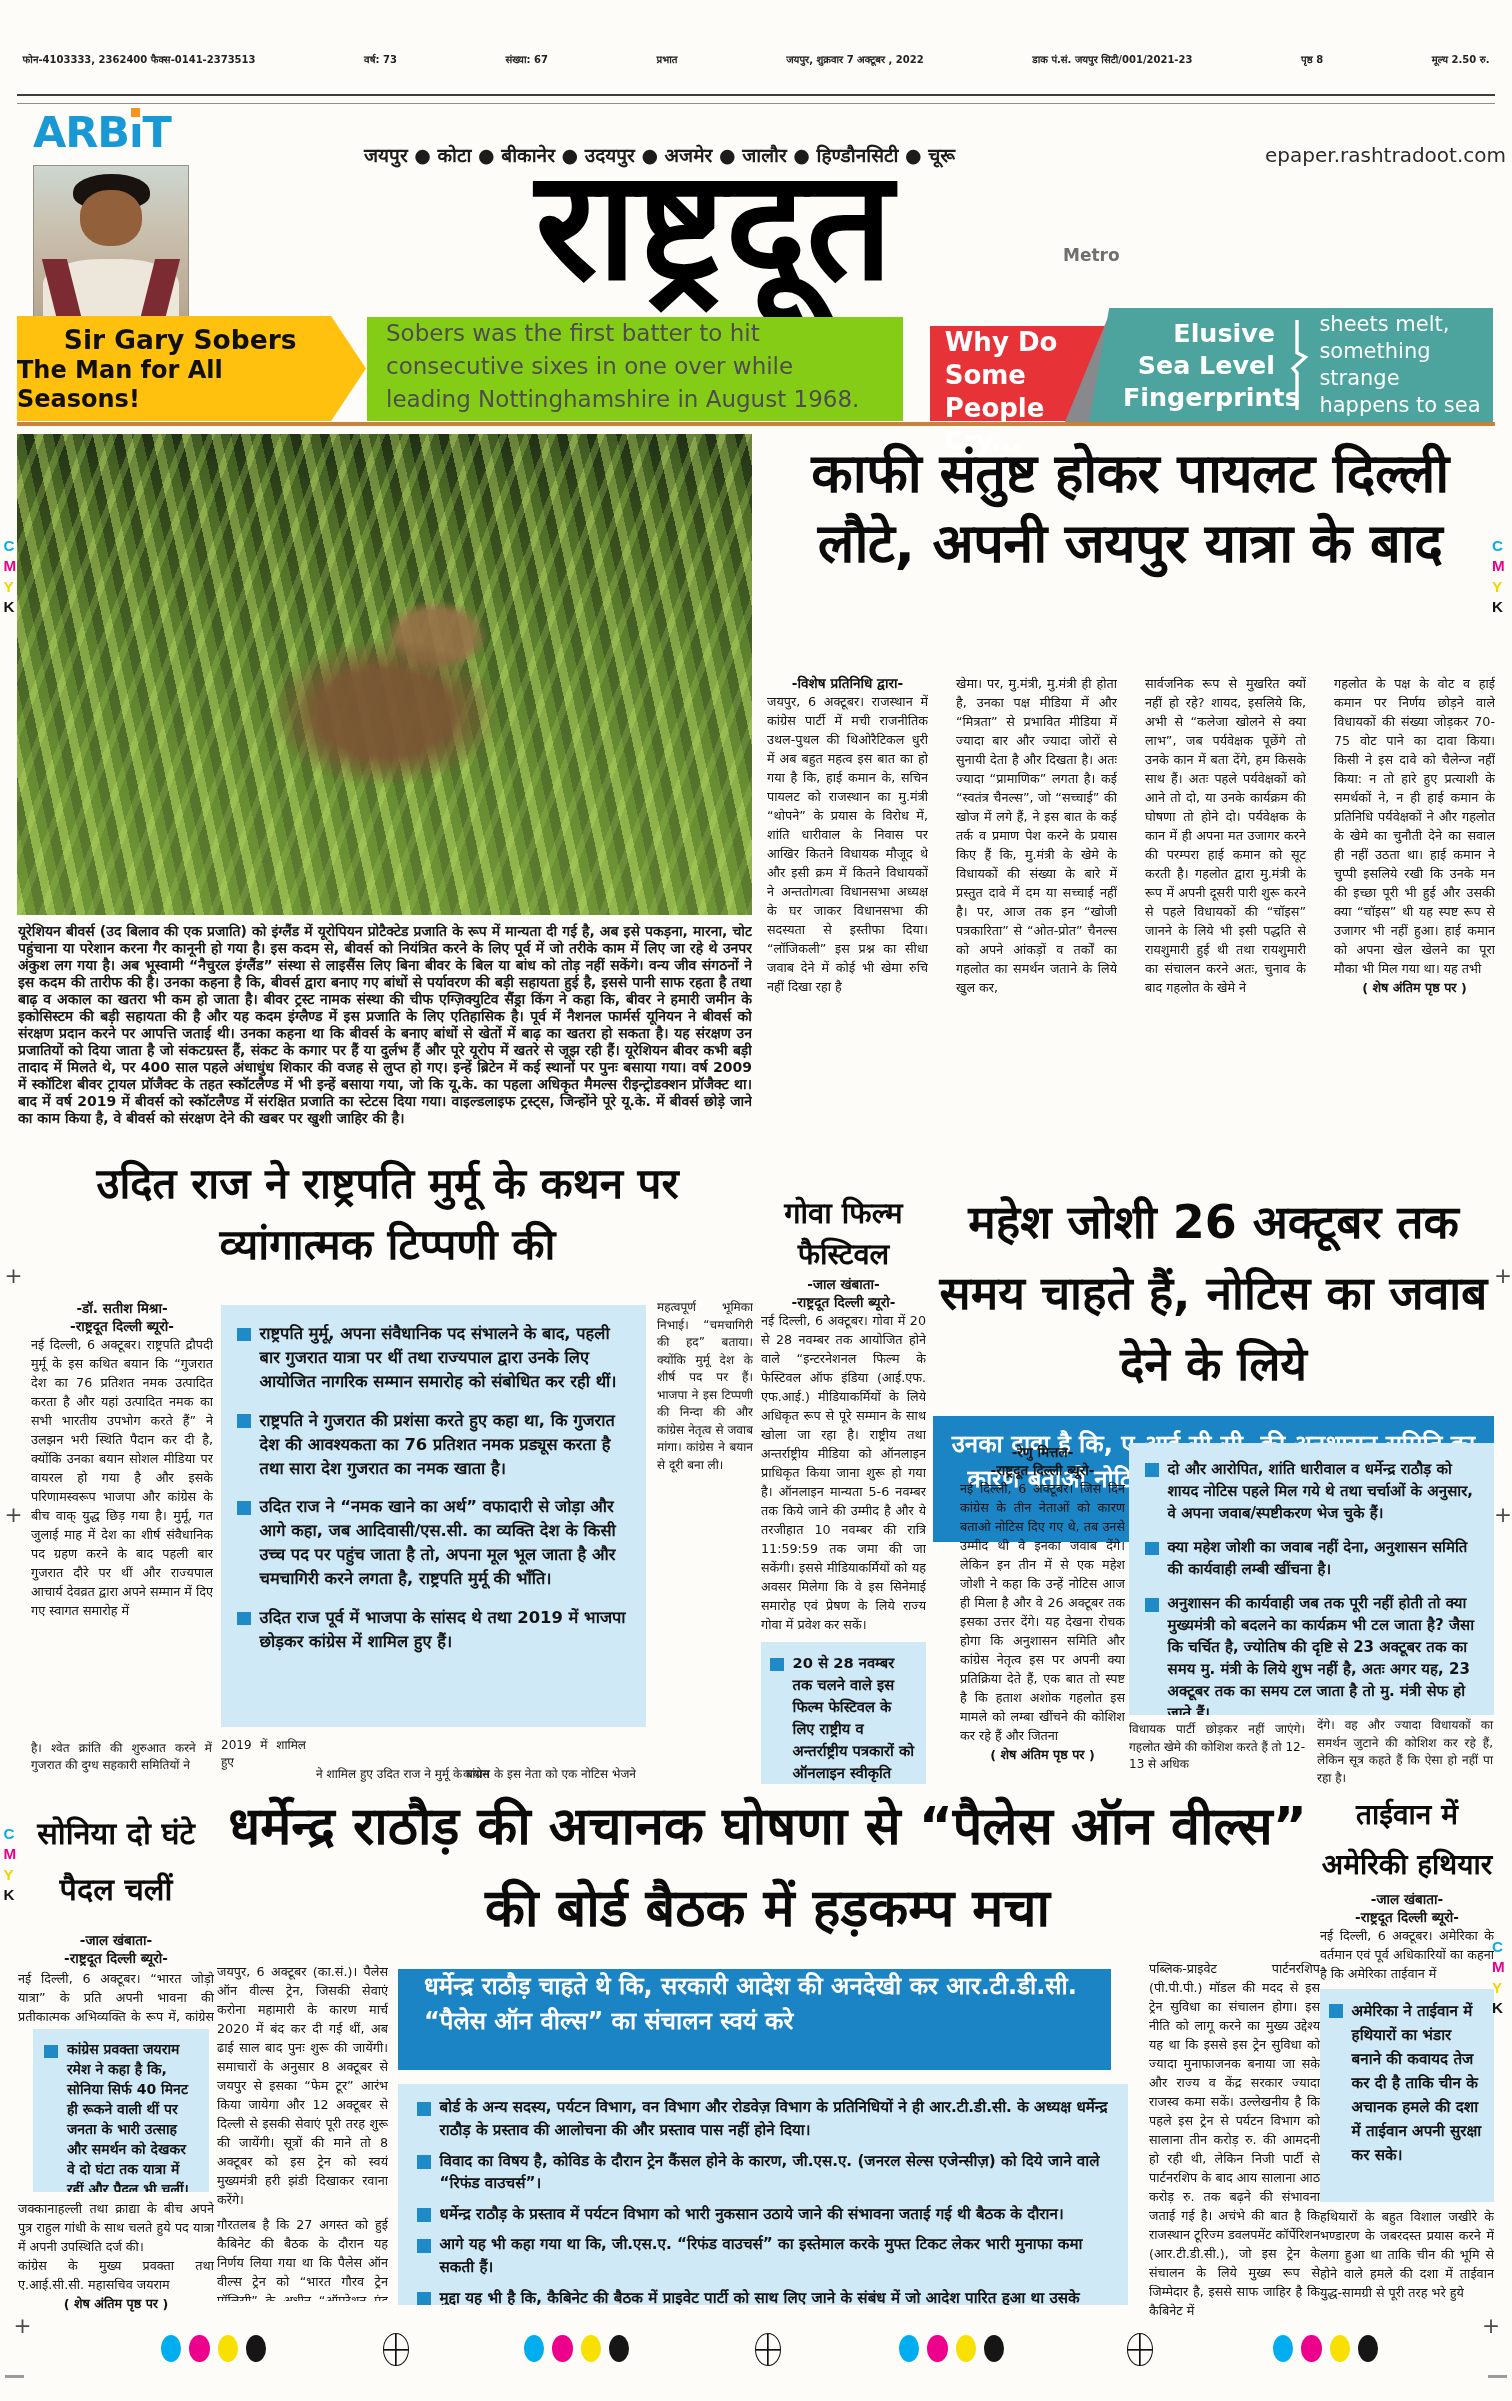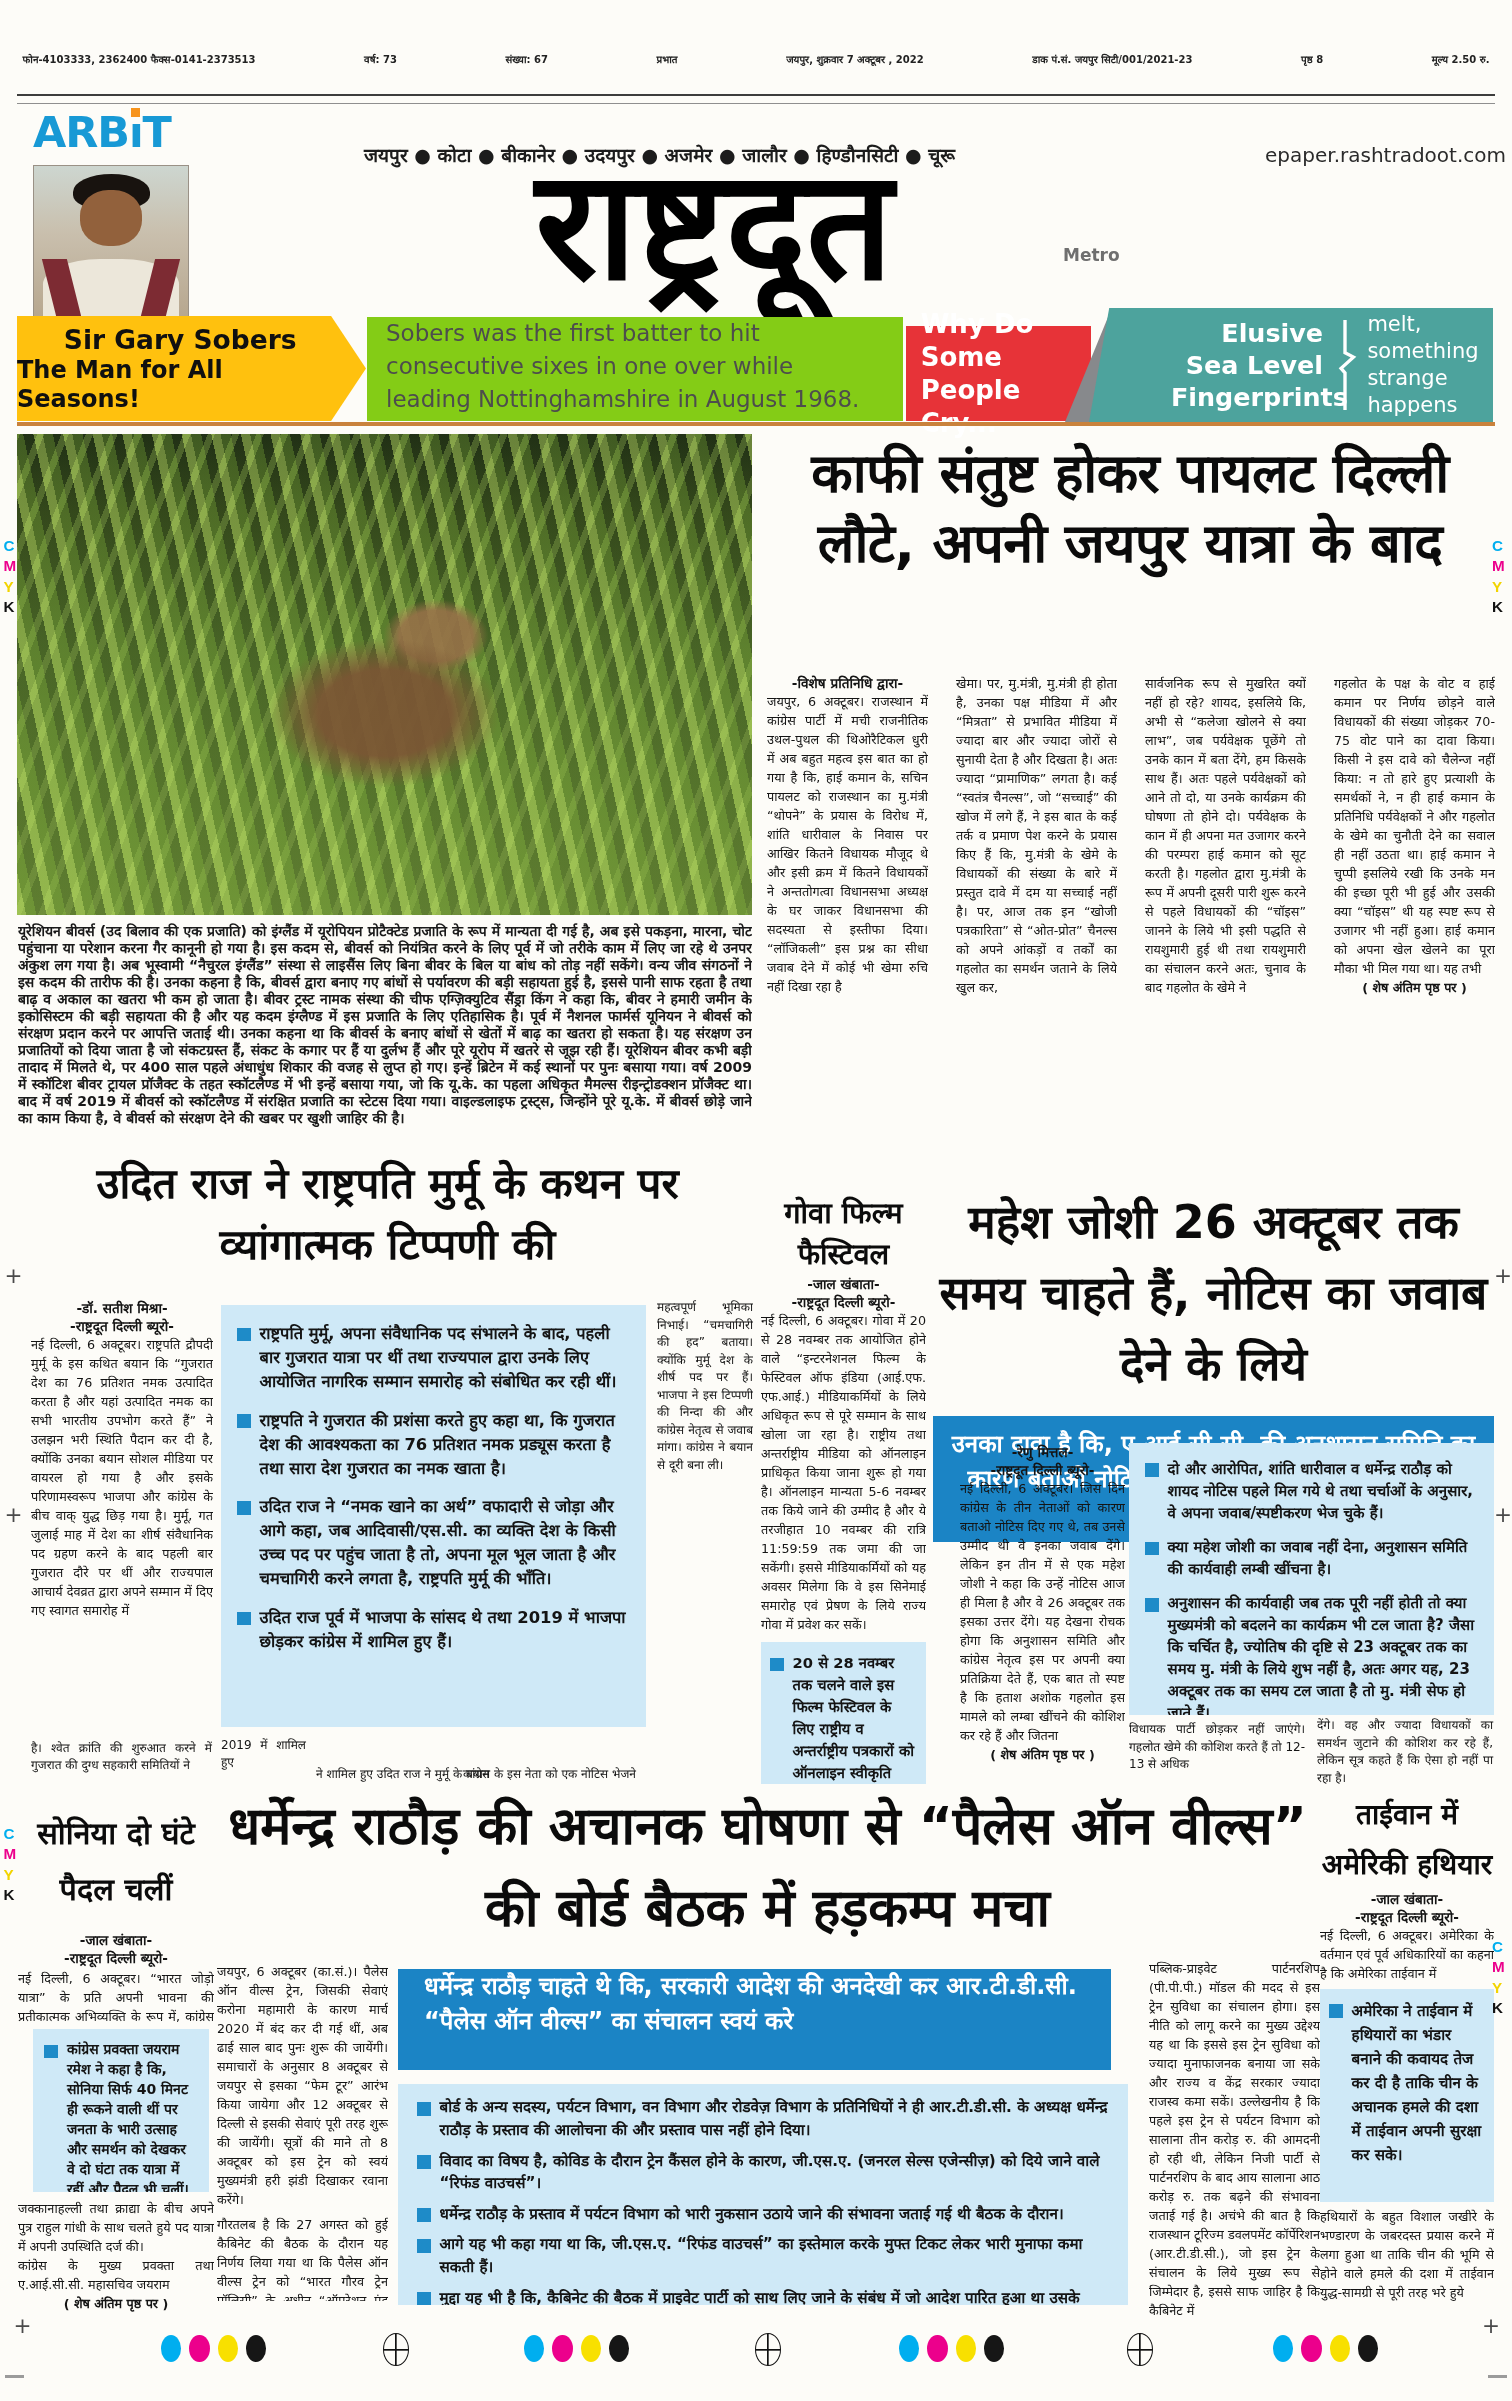--- a/index.html
+++ b/index.html
@@ -40,27 +40,27 @@
 
   .banner{left:17px;top:316px;width:349px;height:105px;background:#ffc10e;
           clip-path:polygon(0 0,90% 0,100% 50%,90% 100%,0 100%);
           display:flex;flex-direction:column;justify-content:center;align-items:center;padding-right:22.6px;box-sizing:border-box;}
   .banner .l1{font-size:26.5px;font-weight:800;color:#101010;line-height:33px;}
   .banner .l2{font-size:24px;font-weight:800;color:#101010;line-height:29px;}
 
   .fact{left:367px;top:317px;width:536px;height:104px;background:#84cc16;color:#4d4d4d;
         font-size:23px;line-height:33px;display:flex;padding:0 19px;box-sizing:border-box;}
 
-  .red{left:906px;top:326px;width:185px;height:95px;background:#e73338;color:#fff;
-       display:flex;flex-direction:column;justify-content:center;padding-left:14.7px;box-sizing:border-box;
+  .red{left:930px;top:326px;width:185px;height:95px;background:#e73338;color:#fff;
+       display:flex;flex-direction:column;justify-content:flex-start;padding-left:14.7px;box-sizing:border-box;
        font-size:26px;font-weight:800;line-height:33px;}
   .graywedge{left:1065px;top:308px;width:85px;height:114px;background:#87898c;clip-path:polygon(55% 0,100% 0,30% 100%,0 100%);}
   .teal{left:1089px;top:308px;width:404px;height:114px;background:#4da39d;
         clip-path:polygon(5% 0,100% 0,100% 100%,0 100%);display:flex;align-items:center;color:#fff;box-sizing:border-box;padding-left:34px;}
-  .teal .tt{width:152px;text-align:right;font-weight:800;font-size:25.4px;line-height:32px;margin-left:48px;}
+  .teal .tt{width:152px;text-align:right;font-weight:800;font-size:25.4px;line-height:32px;}
   .teal .tx{flex:1;font-size:21px;line-height:27px;padding-right:11.3px;}
   .tdiv{margin:0 10.2px;}
 
   .orule{left:17px;top:422px;width:1478px;height:4px;background:#c9823c;}
 
   
   .photo-beaver{left:17px;top:434px;width:735px;height:481px;
     background:
       radial-gradient(ellipse 175px 113px at 50% 58%, rgba(122,86,52,.95) 0 38%, rgba(122,86,52,0) 66%),
       radial-gradient(ellipse 73px 51px at 57% 42%, rgba(150,113,72,.9) 0 50%, rgba(0,0,0,0) 72%),

